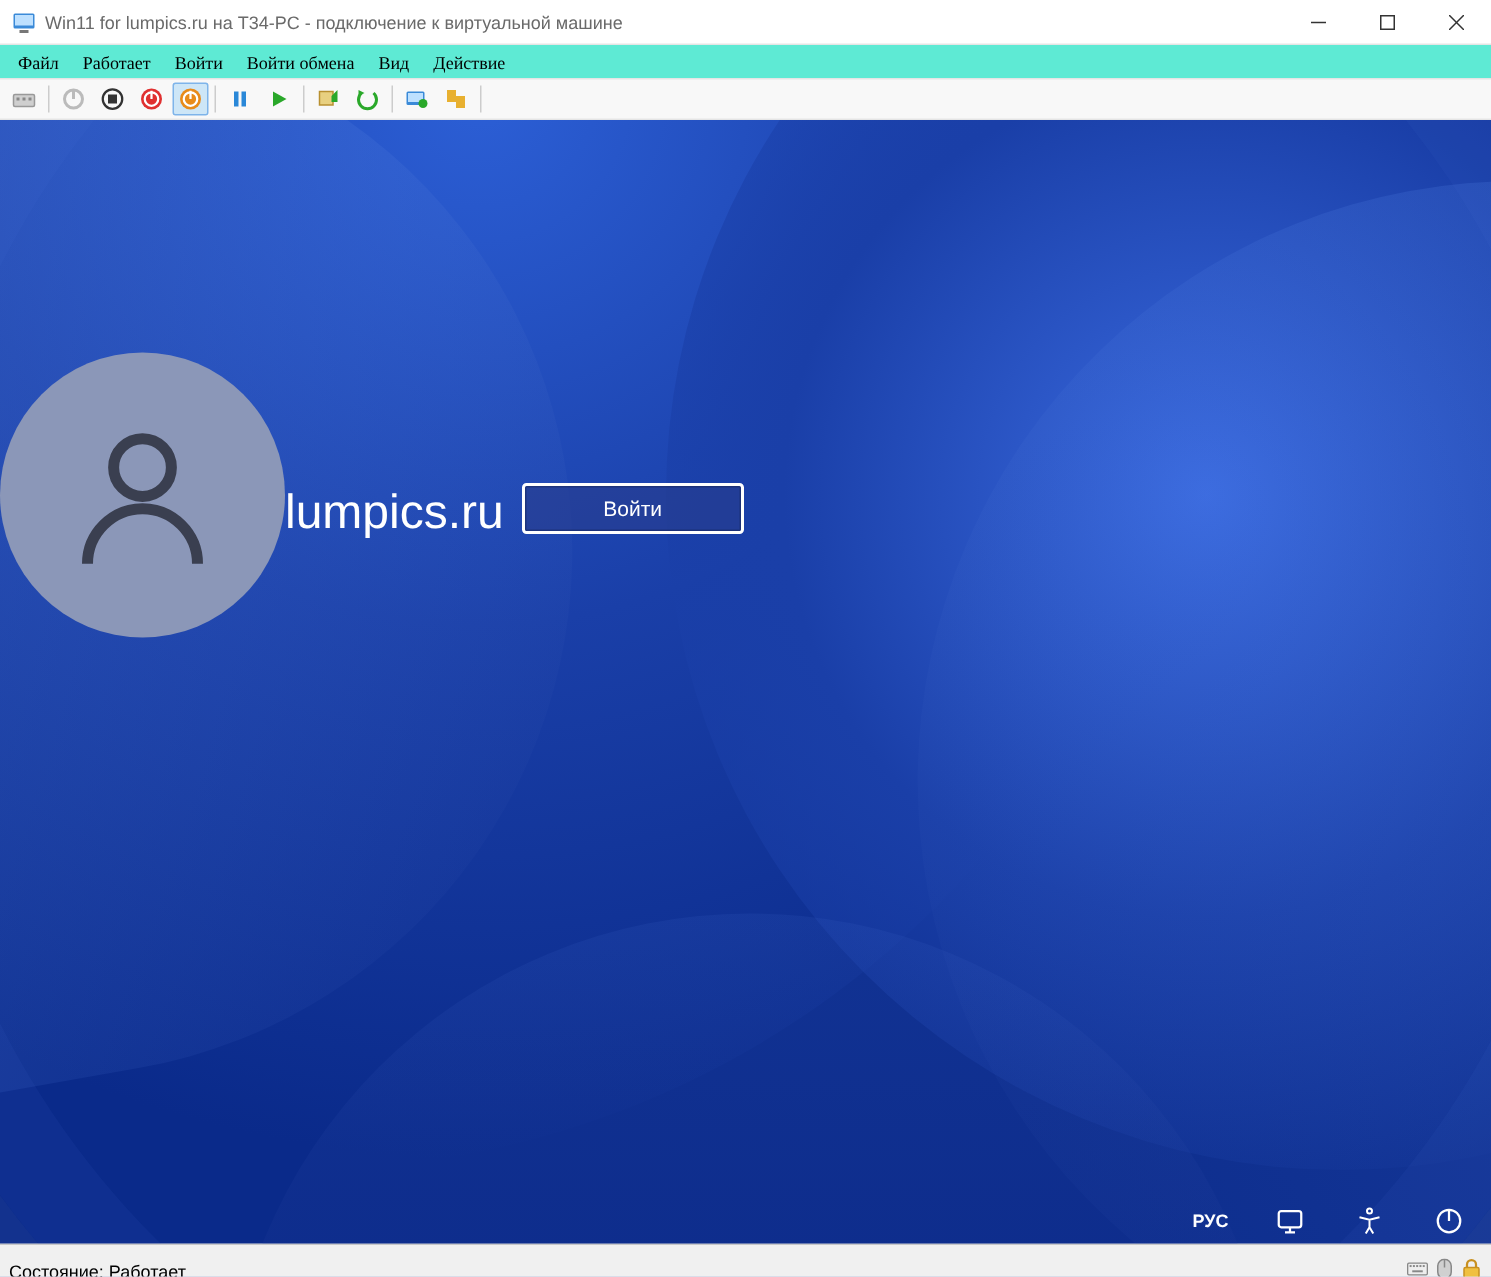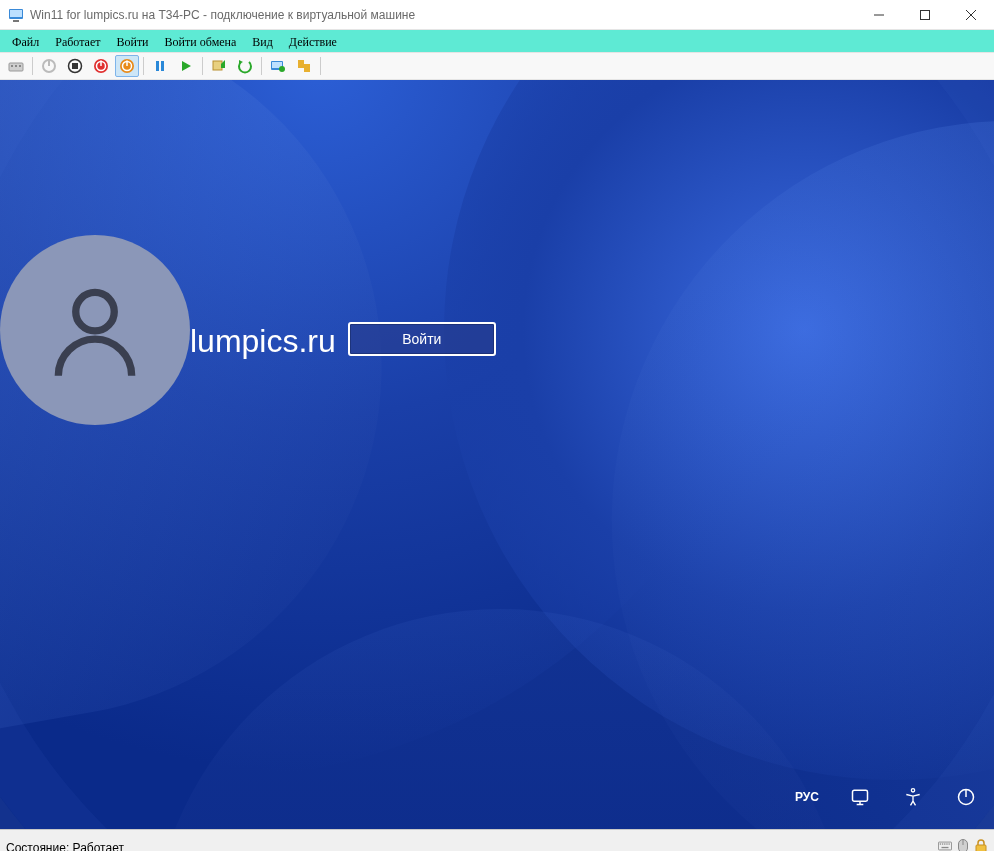--- a/index.html
+++ b/index.html
@@ -42,21 +42,21 @@
   .p3 { width:700px; height:500px; left:150px; bottom:-280px; border-radius: 400px 400px 0 0; background: linear-gradient(0deg, rgba(10,30,120,.3), rgba(60,100,200,.15)); }
 
   
   .login { position: absolute; top: 155px; left: 0; right: 0; display: flex; align-items: center; }
   .avatar { width: 190px; height: 190px; border-radius: 50%; background: #8b97b8; display: flex; align-items: center; justify-content: center; }
   .avatar svg { width: 110px; height: 110px; }
   .username { margin-top: 22px; color: #fff; font-size: 32px; font-weight: 400; }
   .signin-btn { margin-top: 18px; width: 148px; height: 34px; background: rgba(40,60,140,0.6); border: 2px solid #fff; border-radius: 3px; color: #fff; font-size: 14px; display: flex; align-items: center; justify-content: center; cursor: pointer; box-shadow: 0 0 0 1px rgba(0,0,0,.2) inset; margin-left: 12px; }
 
   
-  .login-tray { position: absolute; right: 16px; bottom: 20px; display: flex; align-items: center; gap: 29px; color: #fff; font-size: 12px; justify-content: space-between; }
+  .login-tray { position: absolute; right: 16px; bottom: 3px; display: flex; align-items: center; gap: 29px; color: #fff; font-size: 12px; justify-content: space-between; }
   .login-tray .tray-ic { display: flex; align-items: center; justify-content: center; width: 24px; height: 24px; }
   .login-tray svg { width: 20px; height: 20px; }
 
   
   .statusbar { height: 36px; background: #f0f0f0; border-top: 1px solid #c8c8c8; display: flex; align-items: center; font-size: 12px; color: #000; padding: 0 6px; }
   .statusbar .state { flex: 1; }
   .statusbar .indic { display: flex; gap: 4px; align-items: center; }
   .statusbar .indic svg { width: 14px; height: 14px; }
 </style>
 </head>

